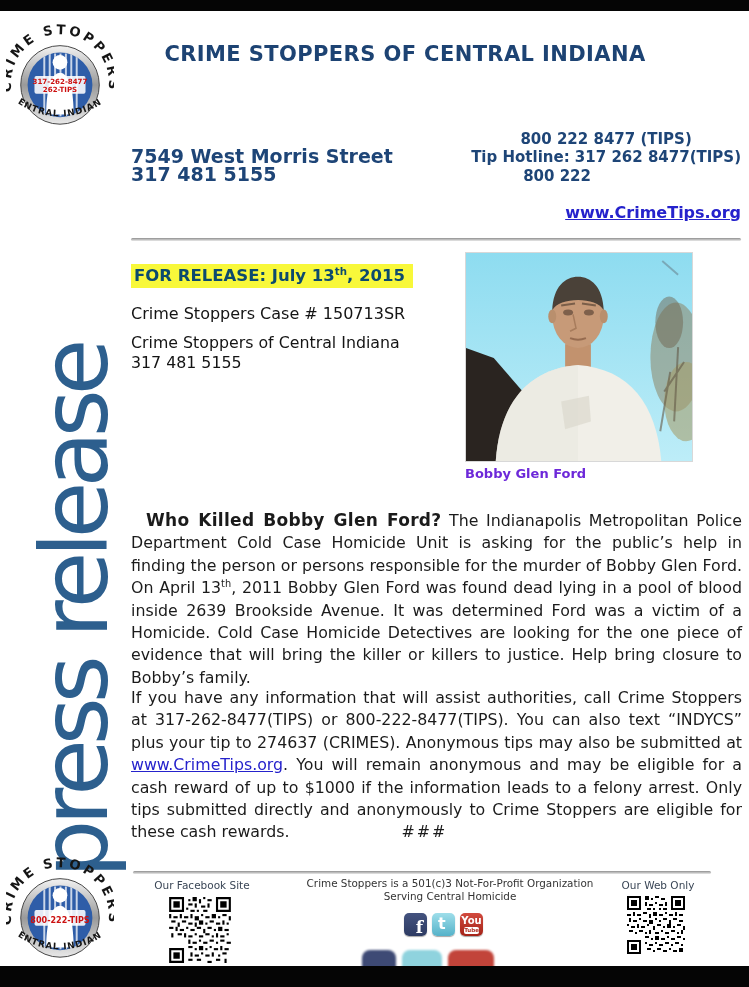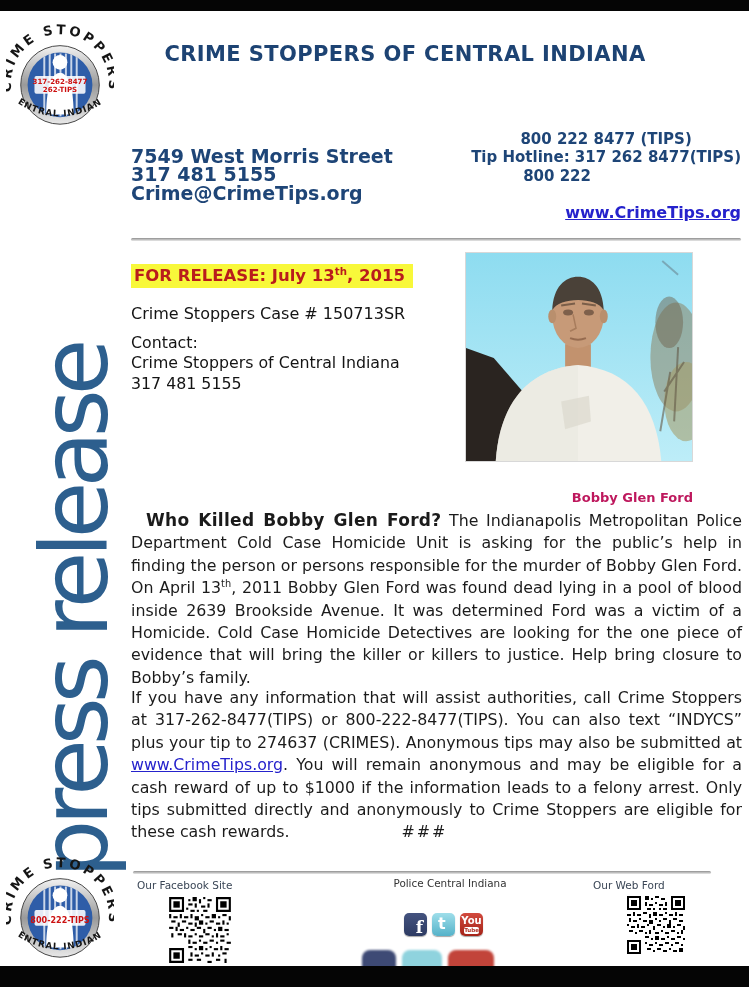--- a/index.html
+++ b/index.html
@@ -18,43 +18,43 @@
   .weblink{right:8px;top:203px;font-size:16px;font-weight:bold;color:#2522cc;text-decoration:underline;}
 
   .rule{height:3px;background:linear-gradient(to bottom,#8f8f8f,#e9e9e9);border-radius:2px;}
   .rule1{left:131px;top:238px;width:610px;}
   .rule2{left:133px;top:871px;width:578px;}
 
   .vtext{left:20px;top:232px;height:646px;width:112px;writing-mode:vertical-rl;
          transform:rotate(180deg);font-size:92px;color:#2d5f8e;letter-spacing:-6px;
          line-height:112px;z-index:1;}
 
-  .hl{display:inline-block;background:#f8f83a;color:#b91c1c;font-weight:bold;font-size:16.5px;
+  .hl{display:inline-block;background:#f8f83a;color:#0c4a6e;font-weight:bold;font-size:16.5px;
       padding:2px 8px 3px 3px;}
   .forrel{left:131px;top:264px;}
   .caseline{left:131px;top:304px;font-size:16px;color:#141414;}
   .contact{left:131px;top:333px;font-size:15.8px;color:#141414;line-height:20.4px;}
 
   .photo{left:465px;top:252px;width:228px;height:210px;border:1px solid #d8d8d8;box-sizing:border-box;}
-  .caption{left:465px;top:466px;width:228px;text-align:right;font-size:13px;font-weight:bold;color:#be185d;margin-top:24px;}
+  .caption{left:465px;top:466px;width:228px;text-align:left;font-size:13px;font-weight:bold;color:#6d28d9;}
 
   .para{left:131px;width:611px;font-size:15.8px;line-height:22.4px;color:#1b1b1b;text-align:justify;}
   .p1{top:509px;}
   .p2{top:687px;}
   .lead{font-weight:bold;font-size:17px;letter-spacing:.3px;margin-left:15px;}
   .sup{vertical-align:super;font-size:.62em;line-height:0;}
   .inlink{color:#2522cc;text-decoration:underline;}
   .hashgap{display:inline-block;width:112px;}
   .hashes{letter-spacing:2px;}
 
   .logo{width:108px;height:138px;z-index:2;}
   .logo.topl{left:6px;top:12px;}
   .logo.botl{left:6px;top:845px;}
 
-  .flabel{top:879px;width:130px;text-align:left;font-size:10.5px;color:#3a4656;}
+  .flabel{top:879px;width:130px;text-align:center;font-size:10.5px;color:#3a4656;}
   .orgtext{left:272px;top:877px;width:356px;text-align:center;font-size:10.4px;line-height:13.2px;color:#333;}
   .qr{z-index:2;}
 
   .social{left:404px;top:913px;display:flex;gap:5px;}
   .sicon{width:23px;height:23px;border-radius:5px;color:#fff;position:relative;
          box-shadow:0 1px 1px rgba(0,0,0,.35);}
   .fb{background:linear-gradient(#44537f,#2d3b63);}
   .fb span{position:absolute;bottom:-1px;right:4px;font-size:17px;font-weight:bold;font-family:"DejaVu Serif",serif;}
   .tw{background:linear-gradient(#9edeea,#55b2c9);}
   .tw span{position:absolute;top:1px;left:6px;font-size:16px;font-weight:bold;}
@@ -120,21 +120,20 @@
     <text font-size="9" font-weight="bold" fill="#151515" letter-spacing="1">
       <textPath href="#lp-bot" startOffset="50%" text-anchor="middle">CENTRAL INDIANA</textPath>
     </text>
   </svg>
 
   <div class="abs title">CRIME STOPPERS OF CENTRAL INDIANA</div>
 
   <div class="abs addr">
     <div>7549 West Morris Street</div>
     <div>317 481 5155</div>
-    <div>Crime@CrimeTips.org</div>
   </div>
 
   <div class="abs phones">
     <div>800 222 8477 (TIPS)</div>
     <div>Tip Hotline: 317 262 8477(TIPS)</div>
     <div class="pad">800 222</div>
   </div>
 
   <div class="abs weblink">www.CrimeTips.org</div>
 
@@ -142,21 +141,20 @@
 
   <div class="abs vtext">press release</div>
 
   <div class="abs forrel">
     <span class="hl"><span>FOR RELEASE: July 13</span><span class="sup">th</span><span>, 2015</span></span>
   </div>
 
   <div class="abs caseline">Crime Stoppers Case # 150713SR</div>
 
   <div class="abs contact">
-    <div>Contact:</div>
     <div>Crime Stoppers of Central Indiana</div>
     <div>317 481 5155</div>
   </div>
 
   <svg class="abs photo" viewBox="0 0 228 210" preserveAspectRatio="none">
     <rect width="228" height="210" fill="url(#gsky)"></rect>
     <line x1="198" y1="8" x2="214" y2="22" stroke="#7aa9b8" stroke-width="2"></line>
     <g opacity="0.9">
       <ellipse cx="212" cy="105" rx="26" ry="55" fill="#8b7a55" opacity="0.55"></ellipse>
       <ellipse cx="222" cy="150" rx="22" ry="40" fill="#a5975f" opacity="0.6"></ellipse>
@@ -208,21 +206,21 @@
     <text x="55" y="79" text-anchor="middle" font-size="8.2" font-weight="bold" fill="#cc1111">800-222-TIPS</text>
     <text font-size="13.5" font-weight="bold" fill="#151515" letter-spacing="3">
       <textPath href="#lp-top" startOffset="50%" text-anchor="middle">CRIME STOPPERS</textPath>
     </text>
     <text font-size="9" font-weight="bold" fill="#151515" letter-spacing="1">
       <textPath href="#lp-bot" startOffset="50%" text-anchor="middle">CENTRAL INDIANA</textPath>
     </text>
   </svg>
 
   <div class="abs flabel" style="left:137px;">Our Facebook Site</div>
-  <div class="abs flabel" style="left:593px;">Our Web Ford</div>
+  <div class="abs flabel" style="left:593px;">Our Web Only</div>
 
   <svg class="abs qr" style="left:169px;top:897px;" width="62" height="66" viewBox="0 0 29 31">
     <rect width="29" height="31" fill="#fff"></rect>
     <g fill="#000">
       <rect x="9" y="1" width="1" height="1"></rect>
         <rect x="11" y="0" width="2" height="2"></rect>
         <rect x="14" y="1" width="1" height="2"></rect>
       <rect x="16" y="0" width="1" height="1"></rect>
         <rect x="18" y="1" width="2" height="1"></rect>
         <rect x="9" y="3" width="2" height="1"></rect>
@@ -406,21 +404,22 @@
           <rect x="2" y="2" width="3" height="3"></rect>
         <path d="M22,0 h7 v7 h-7 Z M23,1 v5 h5 v-5 Z"></path>
           <rect x="24" y="2" width="3" height="3"></rect>
         <path d="M0,22 h7 v7 h-7 Z M1,23 v5 h5 v-5 Z"></path>
           <rect x="2" y="24" width="3" height="3"></rect>
       </g>
     </g>
   </svg>
 
   <div class="abs orgtext">
-    <div>Police Central Indiana</div>
+    <div>Crime Stoppers is a 501(c)3 Not-For-Profit Organization</div>
+    <div>Serving Central Homicide</div>
   </div>
 
   <div class="abs social">
     <div class="sicon fb">
         <span>f</span>
       </div>
     <div class="sicon tw">
         <span>t</span>
       </div>
     <div class="sicon yt">

